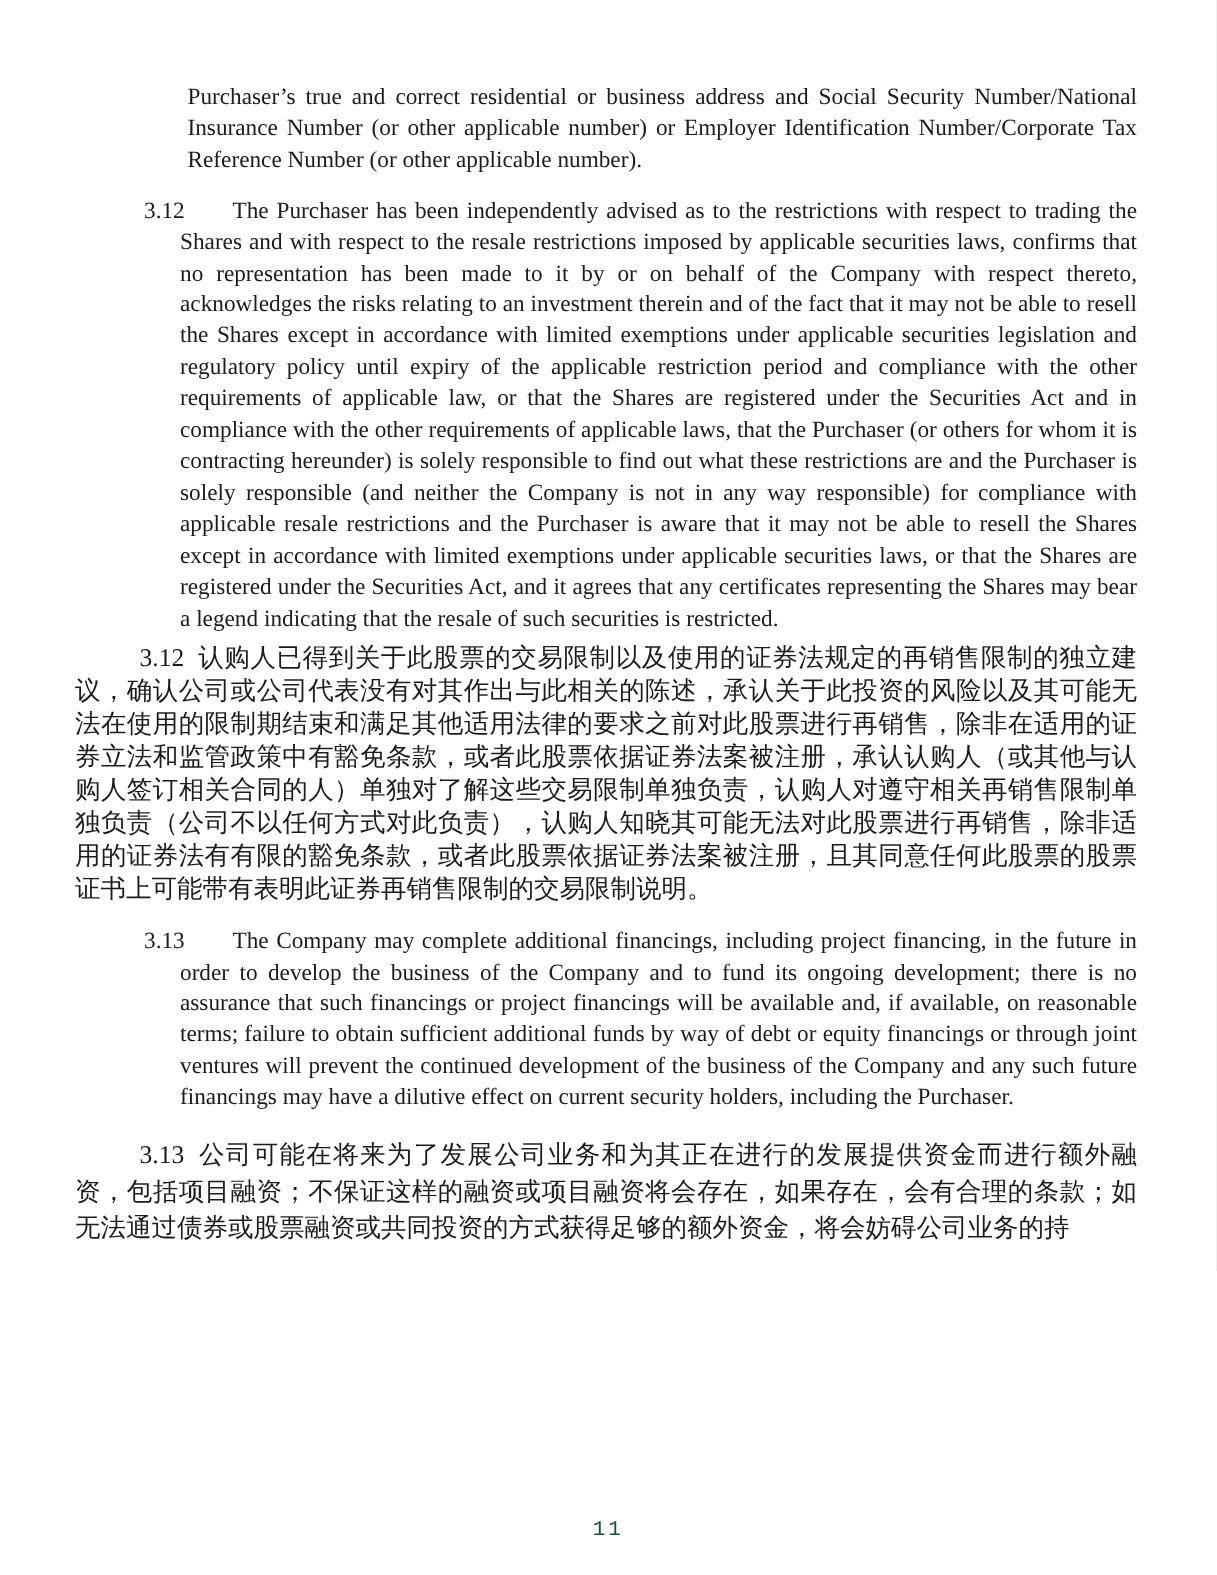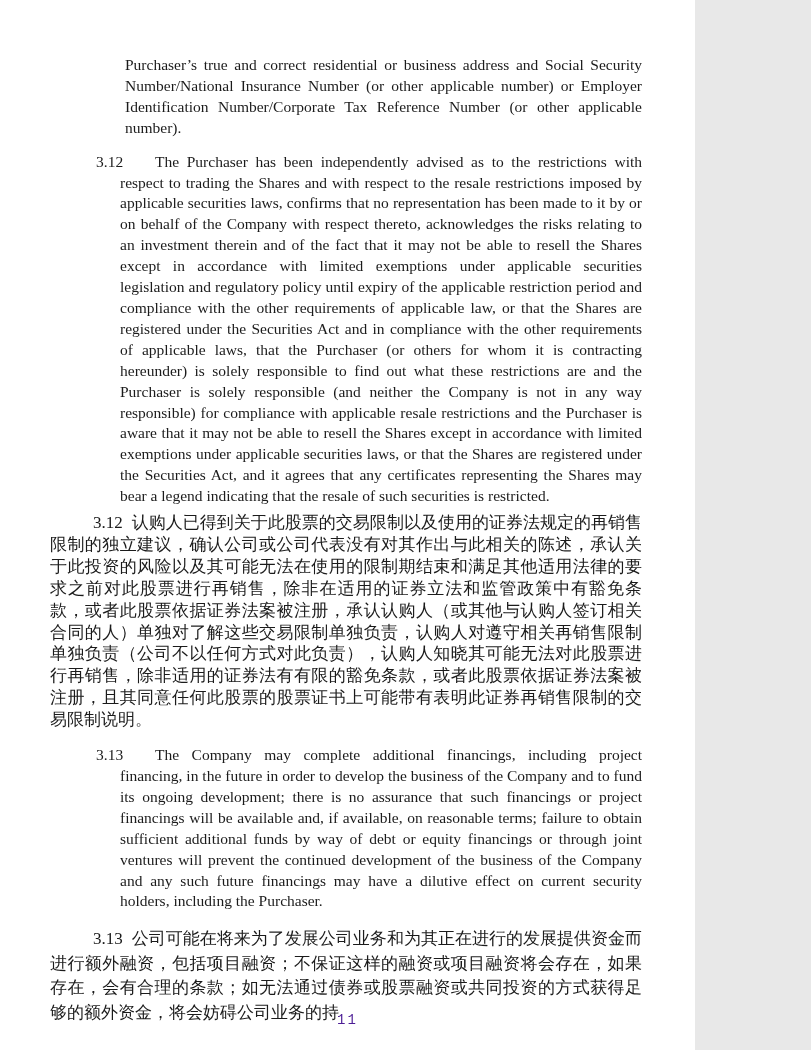--- a/index.html
+++ b/index.html
@@ -2,27 +2,26 @@
 <html><head>
 <meta charset="utf-8">
 <style>
   html, body {
     margin: 0;
     padding: 0;
     background: #e8e8e8;
   }
   .sheet {
     position: relative;
-    width: 652px;
+    width: 811px;
     height: 1050px;
     background: #ffffff;
     color: #1b1b1b;
     font-family: "Liberation Serif", "DejaVu Serif", serif;
     overflow: hidden;
-    padding-left: 43px;
   }
   .page-body {
     position: absolute;
     top: 55px;
     left: 50px;
     right: 53px;
   }
   
   .en {
     font-size: 15.5px;
@@ -68,21 +67,21 @@
   #s313-zh { margin-top: 15px; line-height: 24.5px; text-indent: 43px; }
   .page-number {
     position: absolute;
     left: 0;
     right: 0;
     top: 1012px;
     text-align: center;
     font-family: "Liberation Mono", "DejaVu Sans Mono", monospace;
     font-size: 14px;
     letter-spacing: 2px;
-    color: #4c1d95;
+    color: #14532d;
   }
 </style>
 </head>
 <body>
 
 <div class="sheet">
   <div class="page-body">
 
     <p class="en intro-en">Purchaser’s true and correct residential or business address and Social Security Number/National Insurance Number (or other applicable number) or Employer Identification Number/Corporate Tax Reference Number (or other applicable number).</p>
 

